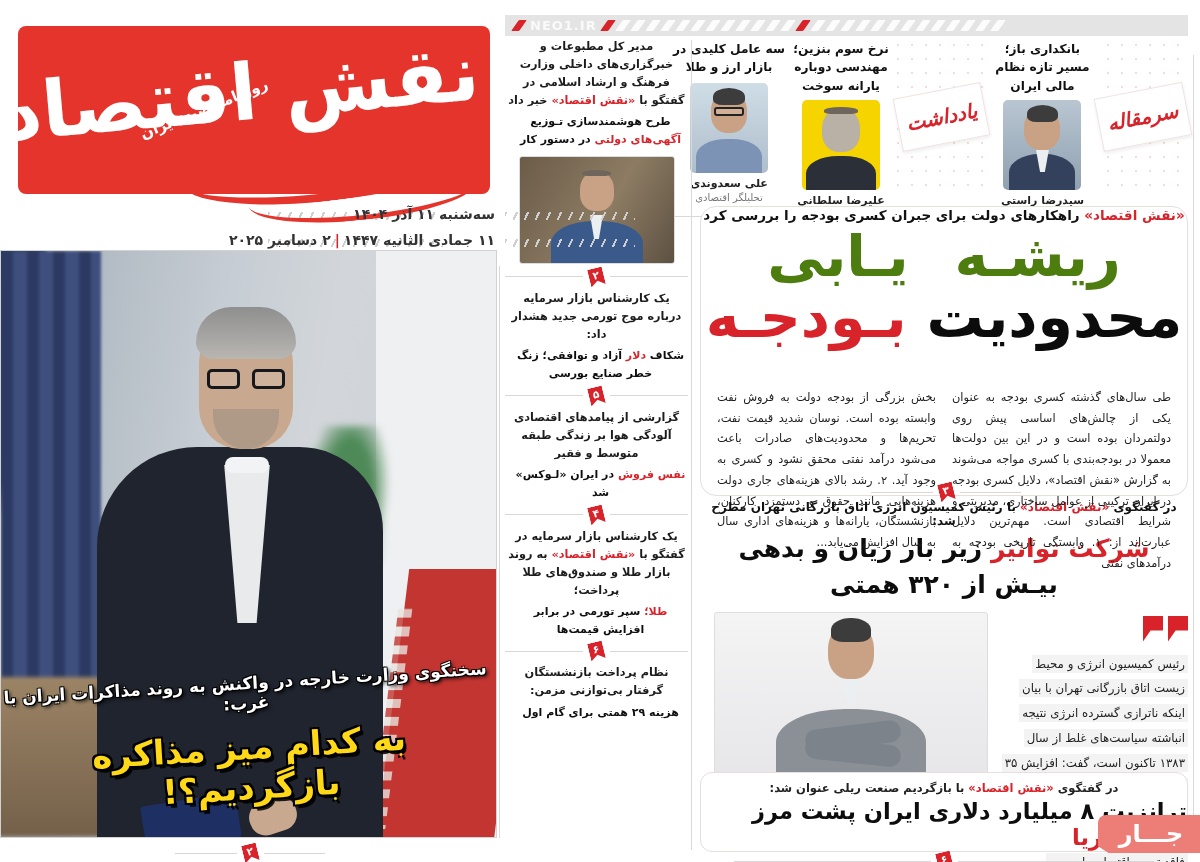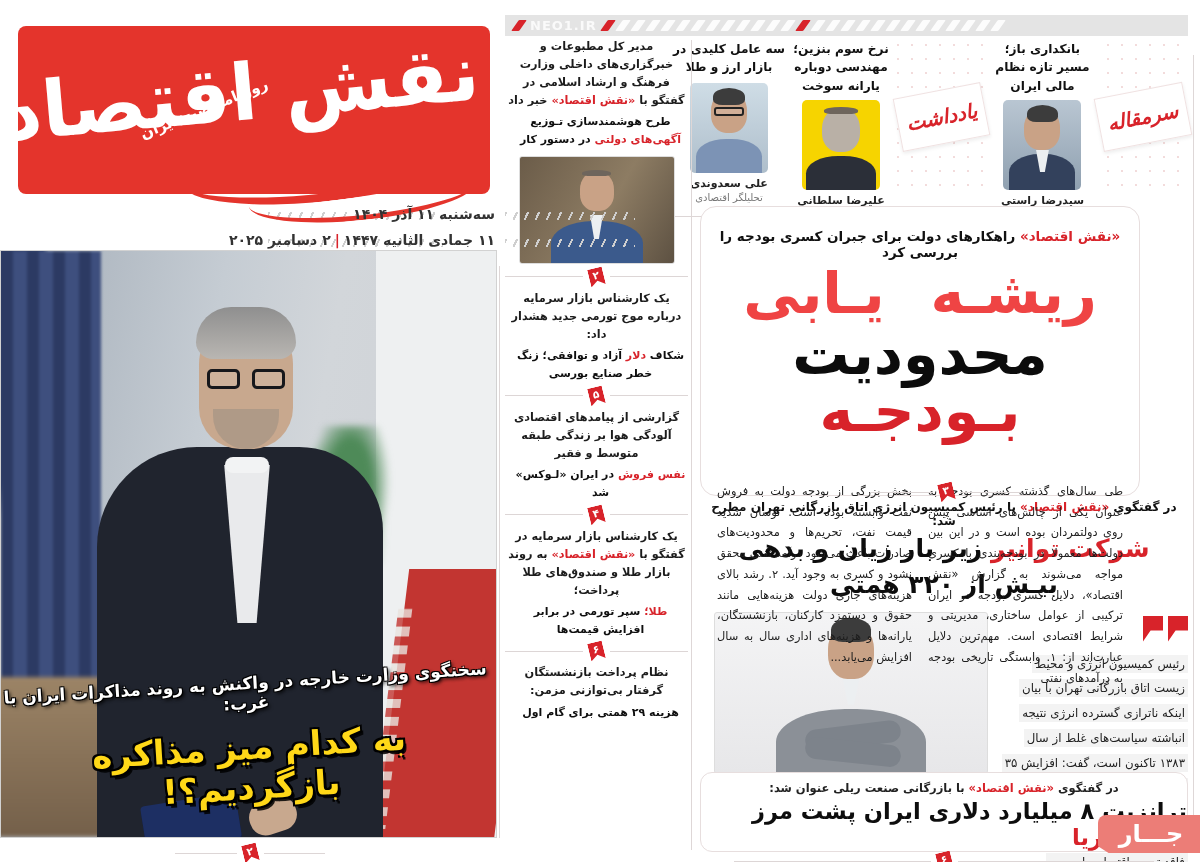--- a/index.html
+++ b/index.html
@@ -85,24 +85,24 @@
   .mphoto { width:156px; height:108px; margin:7px auto 4px; border:1px solid #ddd; border-radius:3px;
     position:relative; overflow:hidden; }
 
   
   .vrule { position:absolute; width:1px; background:#ded7d7; z-index:0; }
   #vr1 { left:499px; top:266px; height:572px; }
   #vr2 { left:691px; top:40px;  height:810px; }
   #vr3 { left:1193px; top:55px; height:798px; }
 
   
-  #lead-box { position:absolute; left:700px; top:206px; width:440px; height:290px;
-    border:1.5px solid #e7dede; border-radius:16px; background:#fff; text-align:center; padding-top:21px; z-index:2; }
+  #lead-box { position:absolute; left:700px; top:206px; width:488px; height:290px;
+    border:1.5px solid #e7dede; border-radius:16px; background:#fff; text-align:center; padding-top:0; z-index:2; }
   #lead-kicker { font-size:13.5px; font-weight:bold; color:#111; }
-  #lead-h1 { font-size:57px; font-weight:bold; color:#ef4444; line-height:1.12; margin-top:2px;
+  #lead-h1 { font-size:57px; font-weight:bold; color:#4d7c0f; line-height:1.12; margin-top:2px;
     letter-spacing:-1px; word-spacing:26px; }
   #lead-h2 { font-size:57px; font-weight:bold; color:#0c0c0c; line-height:1.0; letter-spacing:-1px; }
   #lead-body { display:flex; gap:16px; margin:12px 16px 0; direction:rtl; }
   #lead-body p { flex:1; font-size:11.4px; line-height:1.82; color:#1d1d1d; text-align:justify;margin-top:29px; }
   #lead-box .pagemark { position:absolute; bottom:-10px; left:170px; width:150px; }
 
   
   #tavanir { position:absolute; left:700px; top:500px; width:488px; text-align:center; }
   #tavanir .kicker { font-size:12px; font-weight:bold; color:#111; }
   #tavanir-h { font-size:25px; font-weight:bold; color:#0d0d0d; line-height:1.45; margin:3px auto 0; width:430px; }
@@ -397,21 +397,21 @@
         <span class="torso suit-gray" style="width:150px;height:72px;bottom:-8px;"></span>
         <span class="shirt" style="width:26px;height:26px;top:66px;"></span>
         <span class="arm" style="width:96px;height:22px;left:90px;top:112px;transform:rotate(-7deg);"></span>
         <span class="arm" style="width:96px;height:22px;left:90px;top:128px;transform:rotate(6deg);"></span>
       </div>
     </div>
   </div>
 
   <div id="transit-box">
     <div id="transit-kicker">
-      <span>در گفتگوی </span><span class="red">«نقش اقتصاد»</span><span> با بازرگانی صنعت ریلی عنوان شد:</span>
+      <span>در گفتگوی </span><span class="red">«نقش اقتصاد»</span><span> با بازگردیم صنعت ریلی عنوان شد:</span>
     </div>
     <div id="transit-h">
       <span>ترانزیت ۸ میلیارد دلاری ایران پشت مرز </span><span class="red">چشمه ثریا</span>
     </div>
     <div class="pagemark">
       <span class="line"></span>
       <span class="flag">۶</span>
       <span class="line"></span>
     </div>
   </div>

